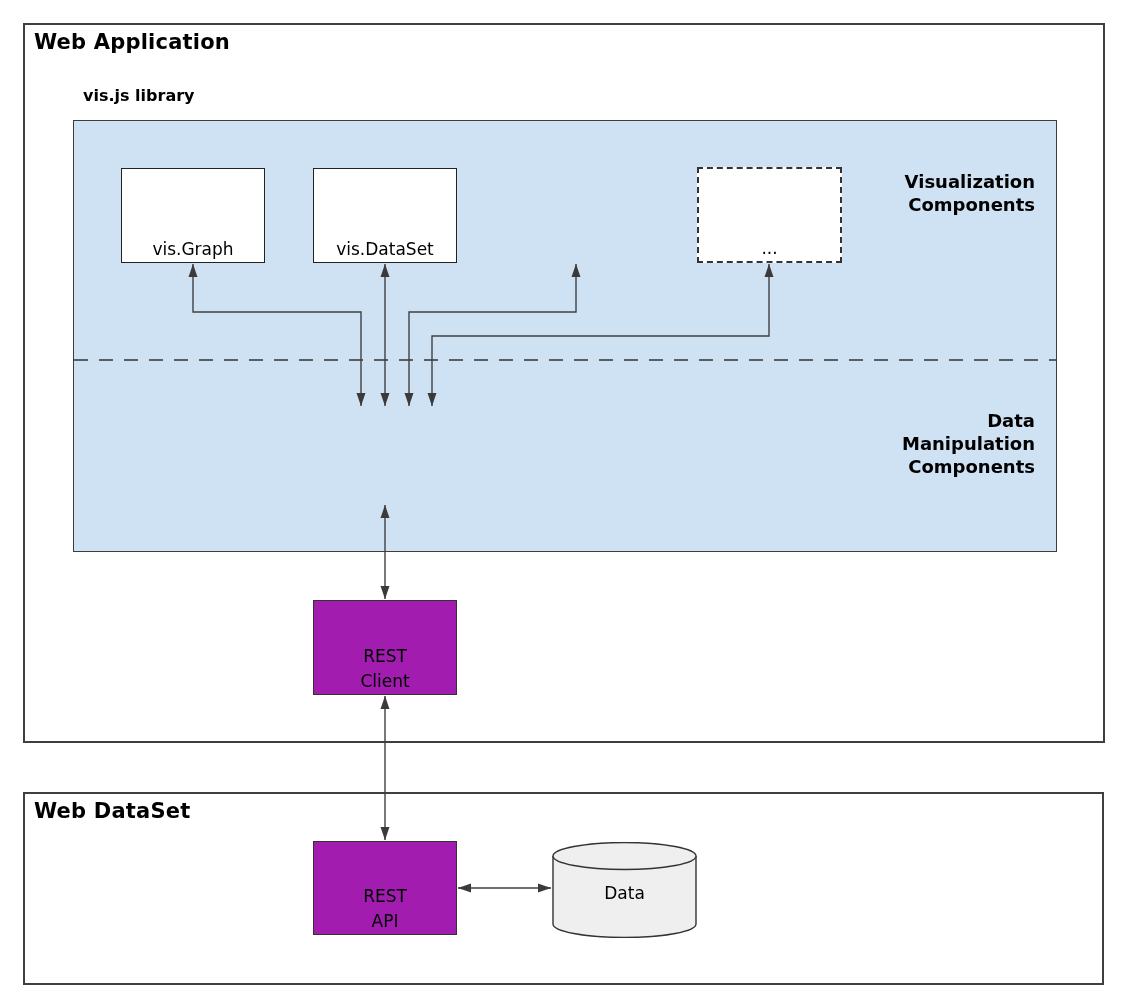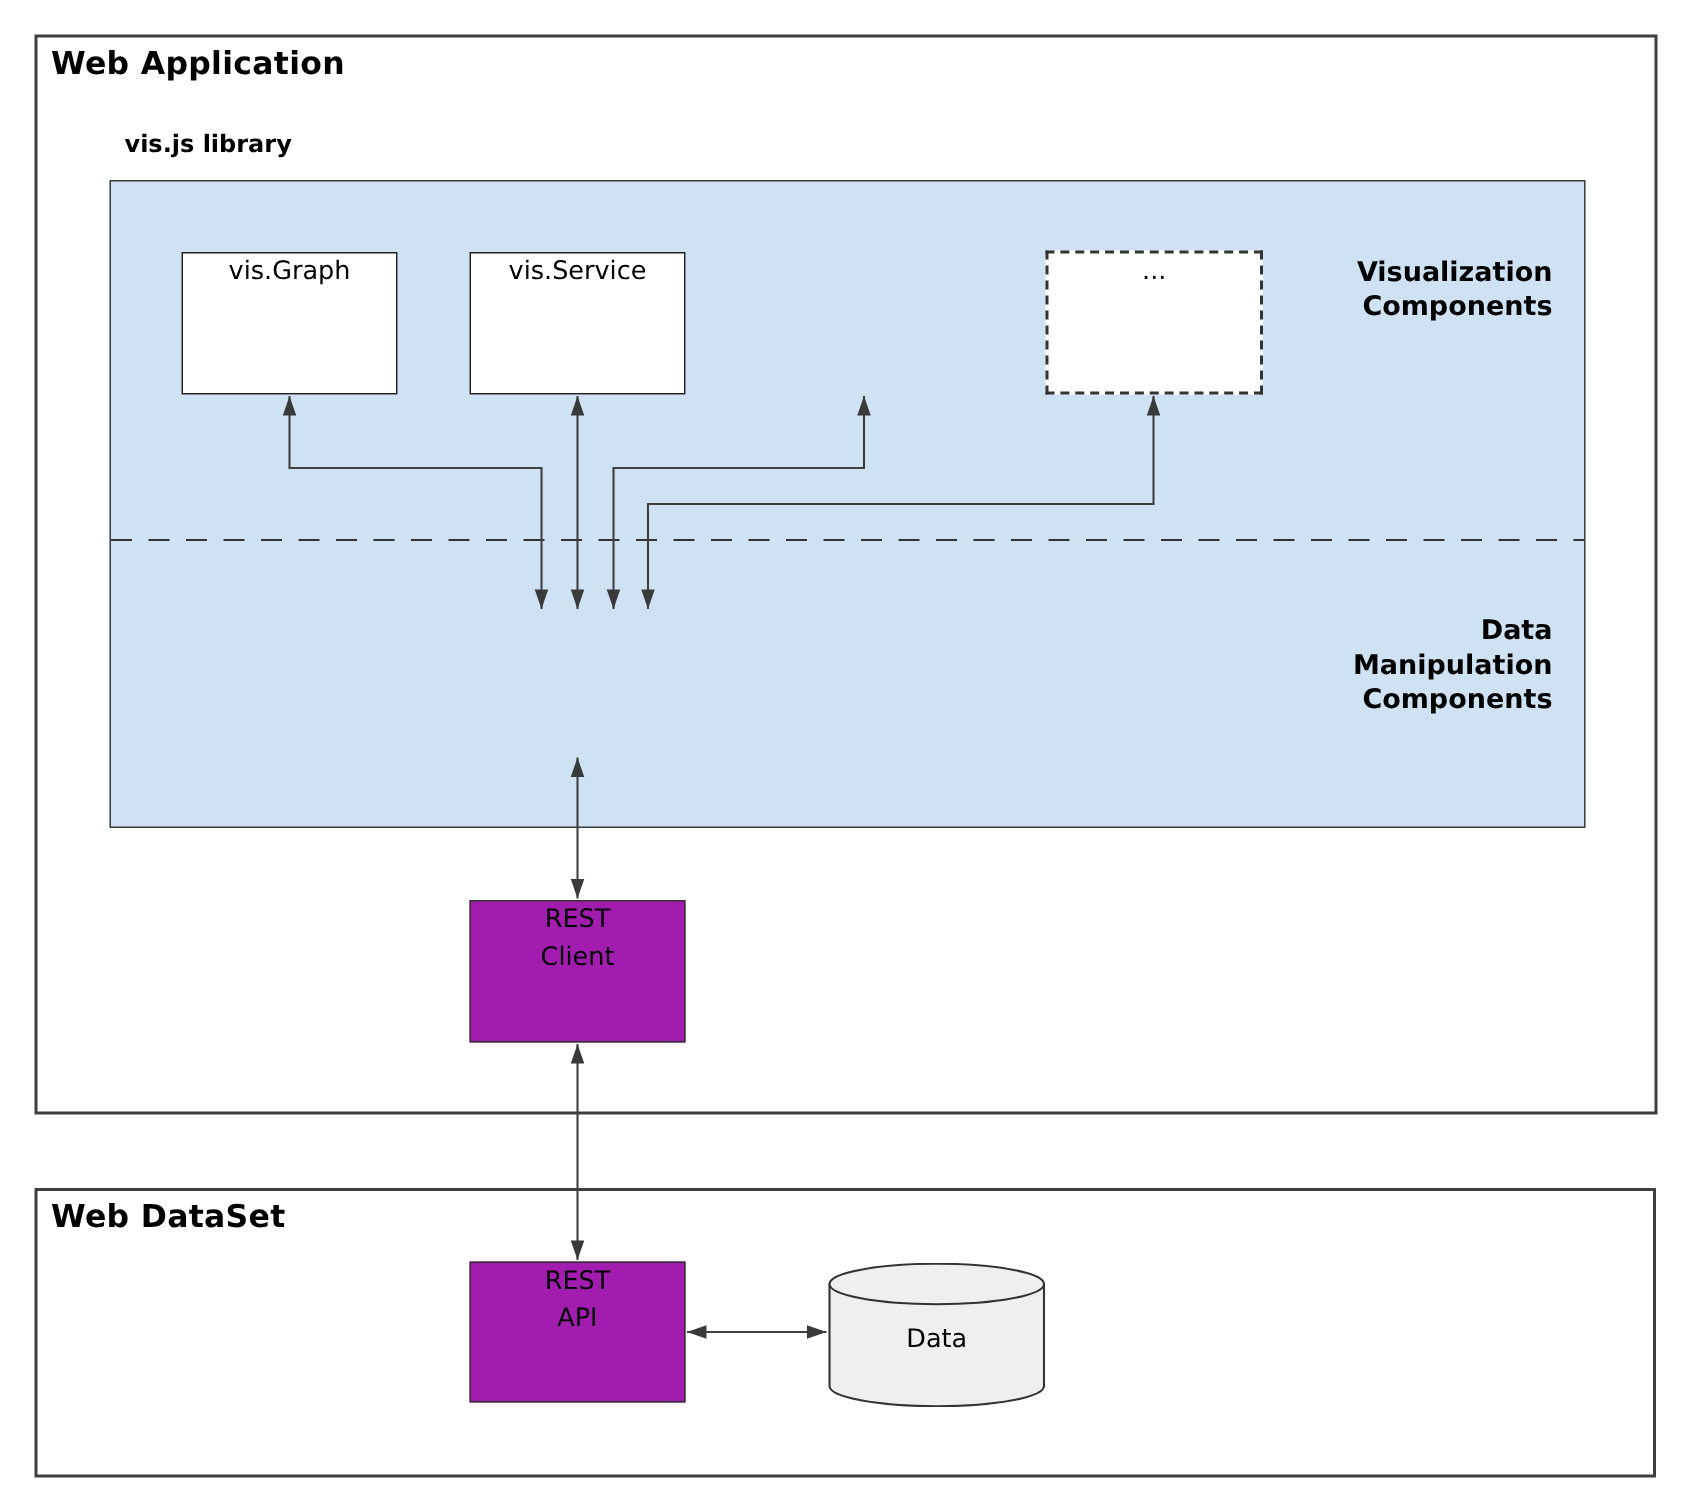--- a/index.html
+++ b/index.html
@@ -34,21 +34,21 @@
     left: 73px; top: 120px;
     width: 984px; height: 432px;
     background: #cfe2f3;
     border: 1.5px solid #3c3c3c;
     box-sizing: border-box;
   }
   .node {
     position: absolute;
     box-sizing: border-box;
     display: flex;
-    align-items: flex-start;
+    align-items: flex-end;
     justify-content: center;
     text-align: center;
     font-size: 17px;
     white-space: pre-line;
     line-height: 25px;
   }
   .node.white { background: #ffffff; border: 1.5px solid #222222; }
   .node.dashedbox { background: #ffffff; border: 2px dashed #333333; }
   .node.gray { background: #a21caf; border: 1.5px solid #333333; }
 
@@ -107,21 +107,21 @@
   <div class="panel" style="left:23px; top:23px; width:1082px; height:720px;"></div>
   <div class="panel-title" style="left:34px; top:30px;">Web Application</div>
 
   <div class="sub-title" style="left:83px; top:86px;">vis.js library</div>
   <div class="blue-panel"></div>
 
   <div class="node white comp-1">
     <span>vis.Graph</span>
   </div>
   <div class="node white comp-2">
-    <span>vis.Service</span>
+    <span>vis.DataSet</span>
   </div>
   <div class="node dashedbox comp-4">
     <span>...</span>
   </div>
 
   <div class="side-label viz-label">Visualization
 Components</div>
   <div class="side-label dm-label">Data
 Manipulation
 Components</div>

